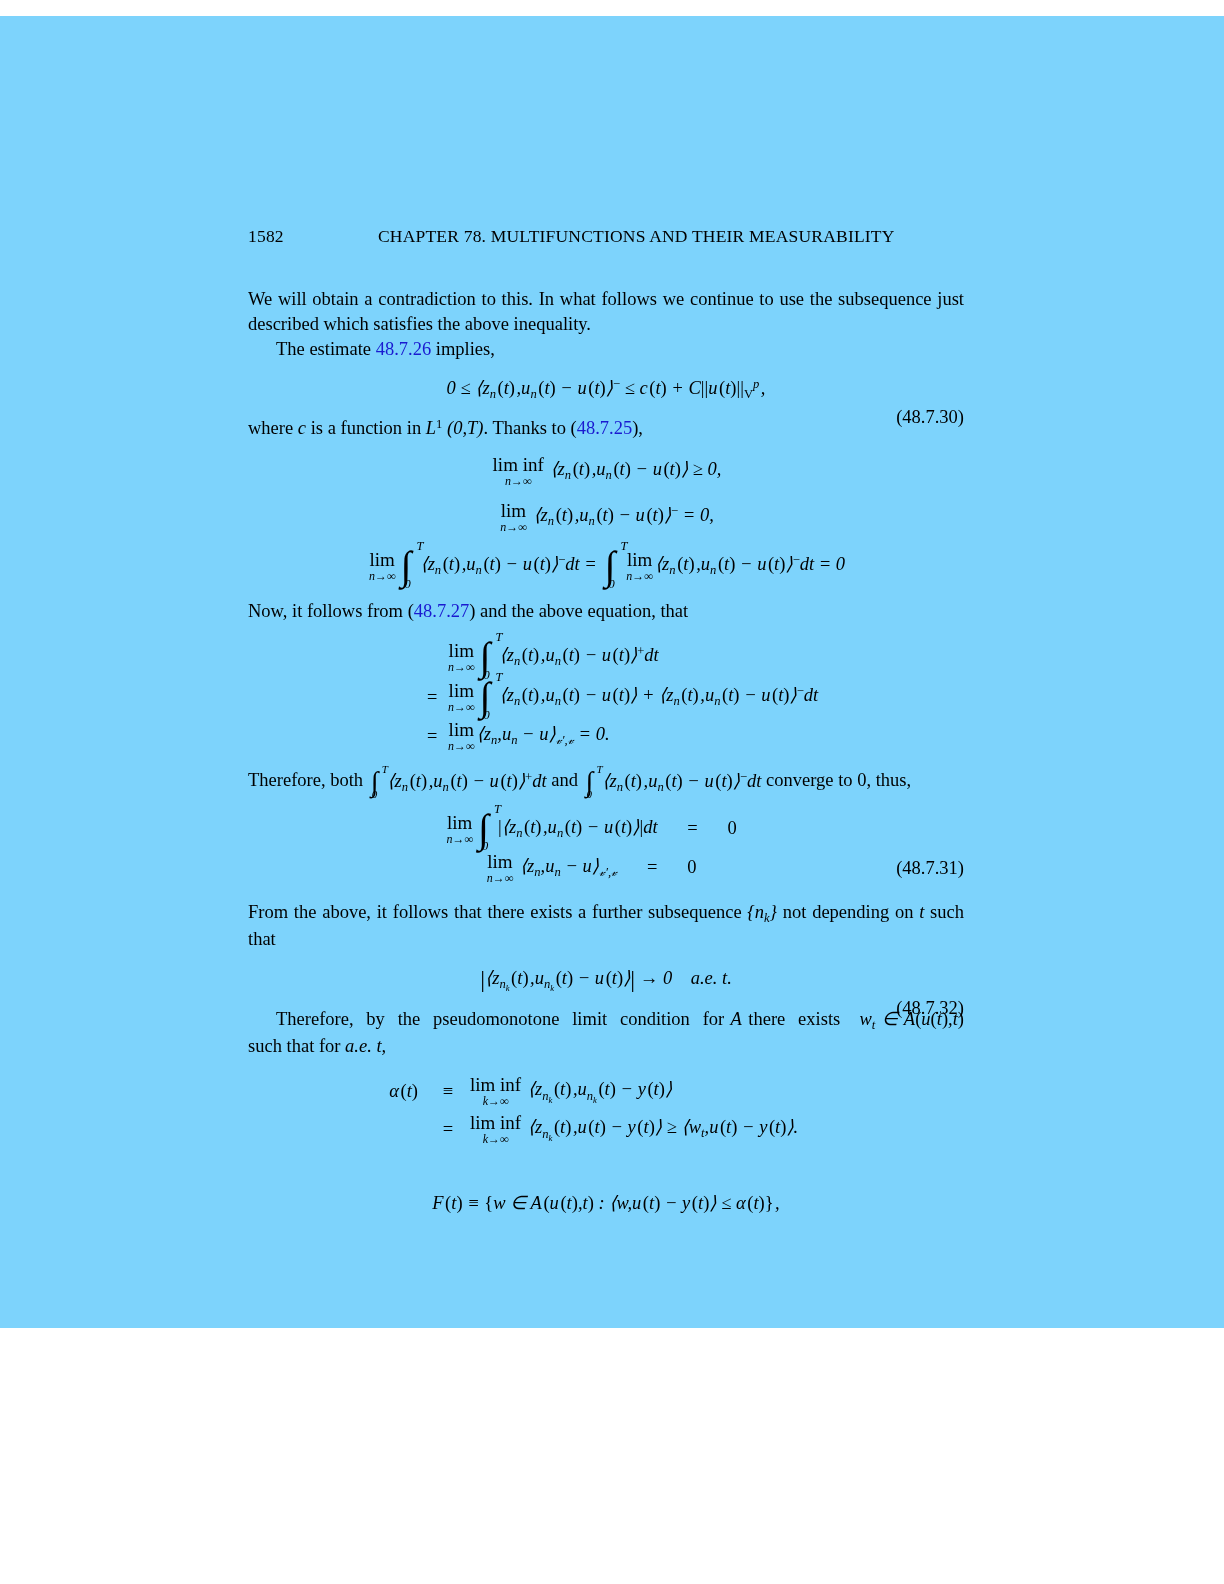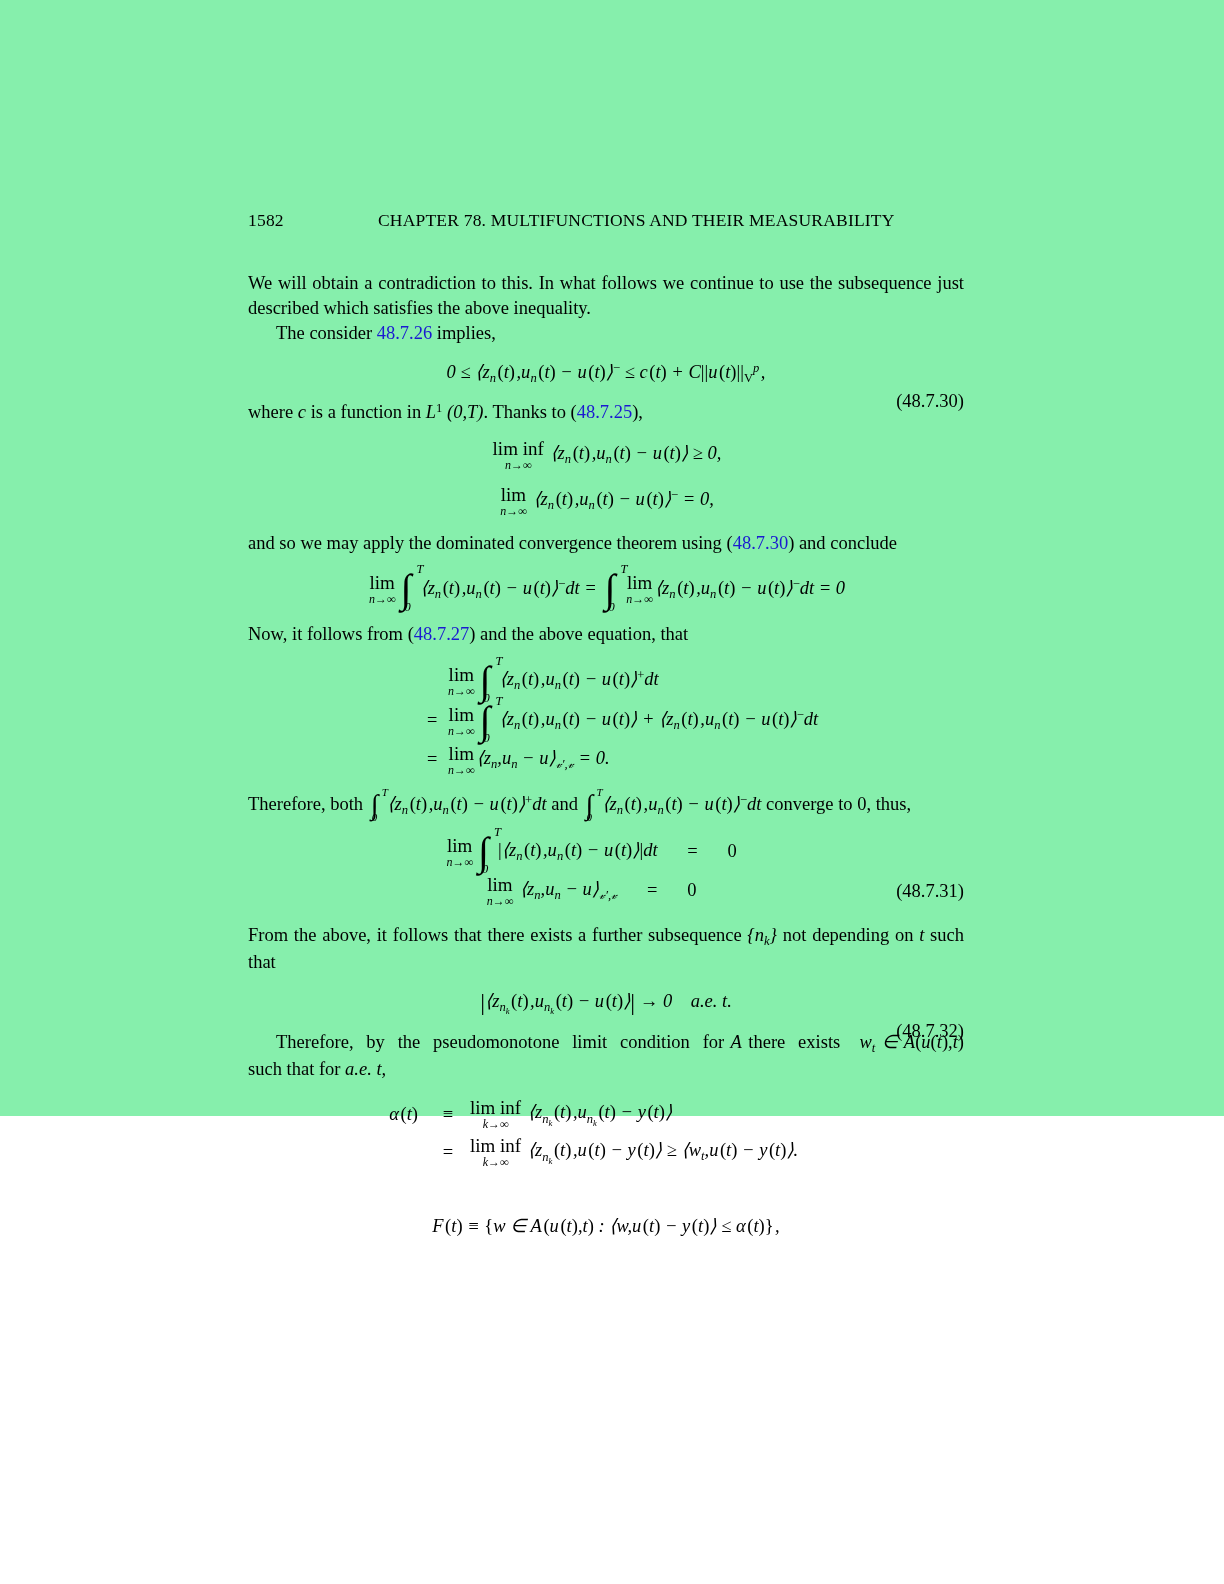--- a/index.html
+++ b/index.html
@@ -10,24 +10,24 @@
   body {
     width: 1224px;
     height: 1584px;
     font-family: "Liberation Serif", serif;
     color: #000000;
     position: relative;
     overflow: hidden;
   }
   .page {
     position: absolute;
-    left: 0; top: 0;
+    left: 0; top: 16px;
     width: 1224px;
-    height: 1116px;
-    background: #86efac;
+    height: 1312px;
+    background: #7dd3fc;
   }
   .content {
     position: absolute;
     left: 248px;
     top: 210px;
     width: 716px;
   }
   .header {
     display: flex;
     align-items: baseline;
@@ -152,39 +152,38 @@
 <div class="page">
   <div class="content">
 
     <div class="header">
       <span class="folio">1582</span>
       <span class="running-title">CHAPTER 78.  MULTIFUNCTIONS AND THEIR MEASURABILITY</span>
     </div>
 
     <p class="para">We will obtain a contradiction to this. In what follows we continue to use the subsequence just described which satisfies the above inequality.</p>
 
-    <p class="para indent"><span>The consider </span><span class="link">48.7.26</span><span> implies,</span></p>
+    <p class="para indent"><span>The estimate </span><span class="link">48.7.26</span><span> implies,</span></p>
 
     <div class="eqline">
       <span class="math">0 ≤ ⟨z<sub>n</sub> <span class="paren">(</span>t<span class="paren">)</span> ,u<sub>n</sub> <span class="paren">(</span>t<span class="paren">)</span> − u <span class="paren">(</span>t<span class="paren">)</span>⟩<sup class="up">−</sup> ≤ c <span class="paren">(</span>t<span class="paren">)</span> + C<span class="norm">||</span>u <span class="paren">(</span>t<span class="paren">)</span><span class="norm">||</span><sub class="sub-up">V</sub><sup>p</sup> ,</span>
       <span class="eqnum">(48.7.30)</span>
     </div>
 
     <p class="para">where <span class="math">c</span> is a function in <span class="math">L</span><sup>1</sup> <span class="math">(0,T)</span>. Thanks to (<span class="link">48.7.25</span>),</p>
 
     <div class="eqline">
       <span class="math"><span class="limop"><span class="top">lim inf</span><span class="bot">n→∞</span></span> ⟨z<sub>n</sub> <span class="paren">(</span>t<span class="paren">)</span> ,u<sub>n</sub> <span class="paren">(</span>t<span class="paren">)</span> − u <span class="paren">(</span>t<span class="paren">)</span>⟩ ≥ 0,</span>
     </div>
 
 
     <div class="eqline">
       <span class="math"><span class="limop"><span class="top">lim</span><span class="bot">n→∞</span></span> ⟨z<sub>n</sub> <span class="paren">(</span>t<span class="paren">)</span> ,u<sub>n</sub> <span class="paren">(</span>t<span class="paren">)</span> − u <span class="paren">(</span>t<span class="paren">)</span>⟩<sup class="up">−</sup> = 0,</span>
     </div>
 
-    <p class="para"><span>and so we may apply the dominated convergence theorem using (</span><span class="link">48.7.30</span><span>) and conclude</span></p>
 
     <div class="centerblk">
       <span class="math"><span class="limop"><span class="top">lim</span><span class="bot">n→∞</span></span><span class="intop"><span class="upper">T</span><span class="glyph">∫</span><span class="lower">0</span></span>⟨z<sub>n</sub> <span class="paren">(</span>t<span class="paren">)</span> ,u<sub>n</sub> <span class="paren">(</span>t<span class="paren">)</span> − u <span class="paren">(</span>t<span class="paren">)</span>⟩<sup class="up">−</sup>dt = <span class="intop"><span class="upper">T</span><span class="glyph">∫</span><span class="lower">0</span></span><span class="limop"><span class="top">lim</span><span class="bot">n→∞</span></span>⟨z<sub>n</sub> <span class="paren">(</span>t<span class="paren">)</span> ,u<sub>n</sub> <span class="paren">(</span>t<span class="paren">)</span> − u <span class="paren">(</span>t<span class="paren">)</span>⟩<sup class="up">−</sup>dt = 0</span>
     </div>
 
     <p class="para"><span>Now, it follows from (</span><span class="link">48.7.27</span><span>) and the above equation, that</span></p>
 
     <div class="alignblk">
       <div class="alignrow">
         <div class="lhs"></div>

